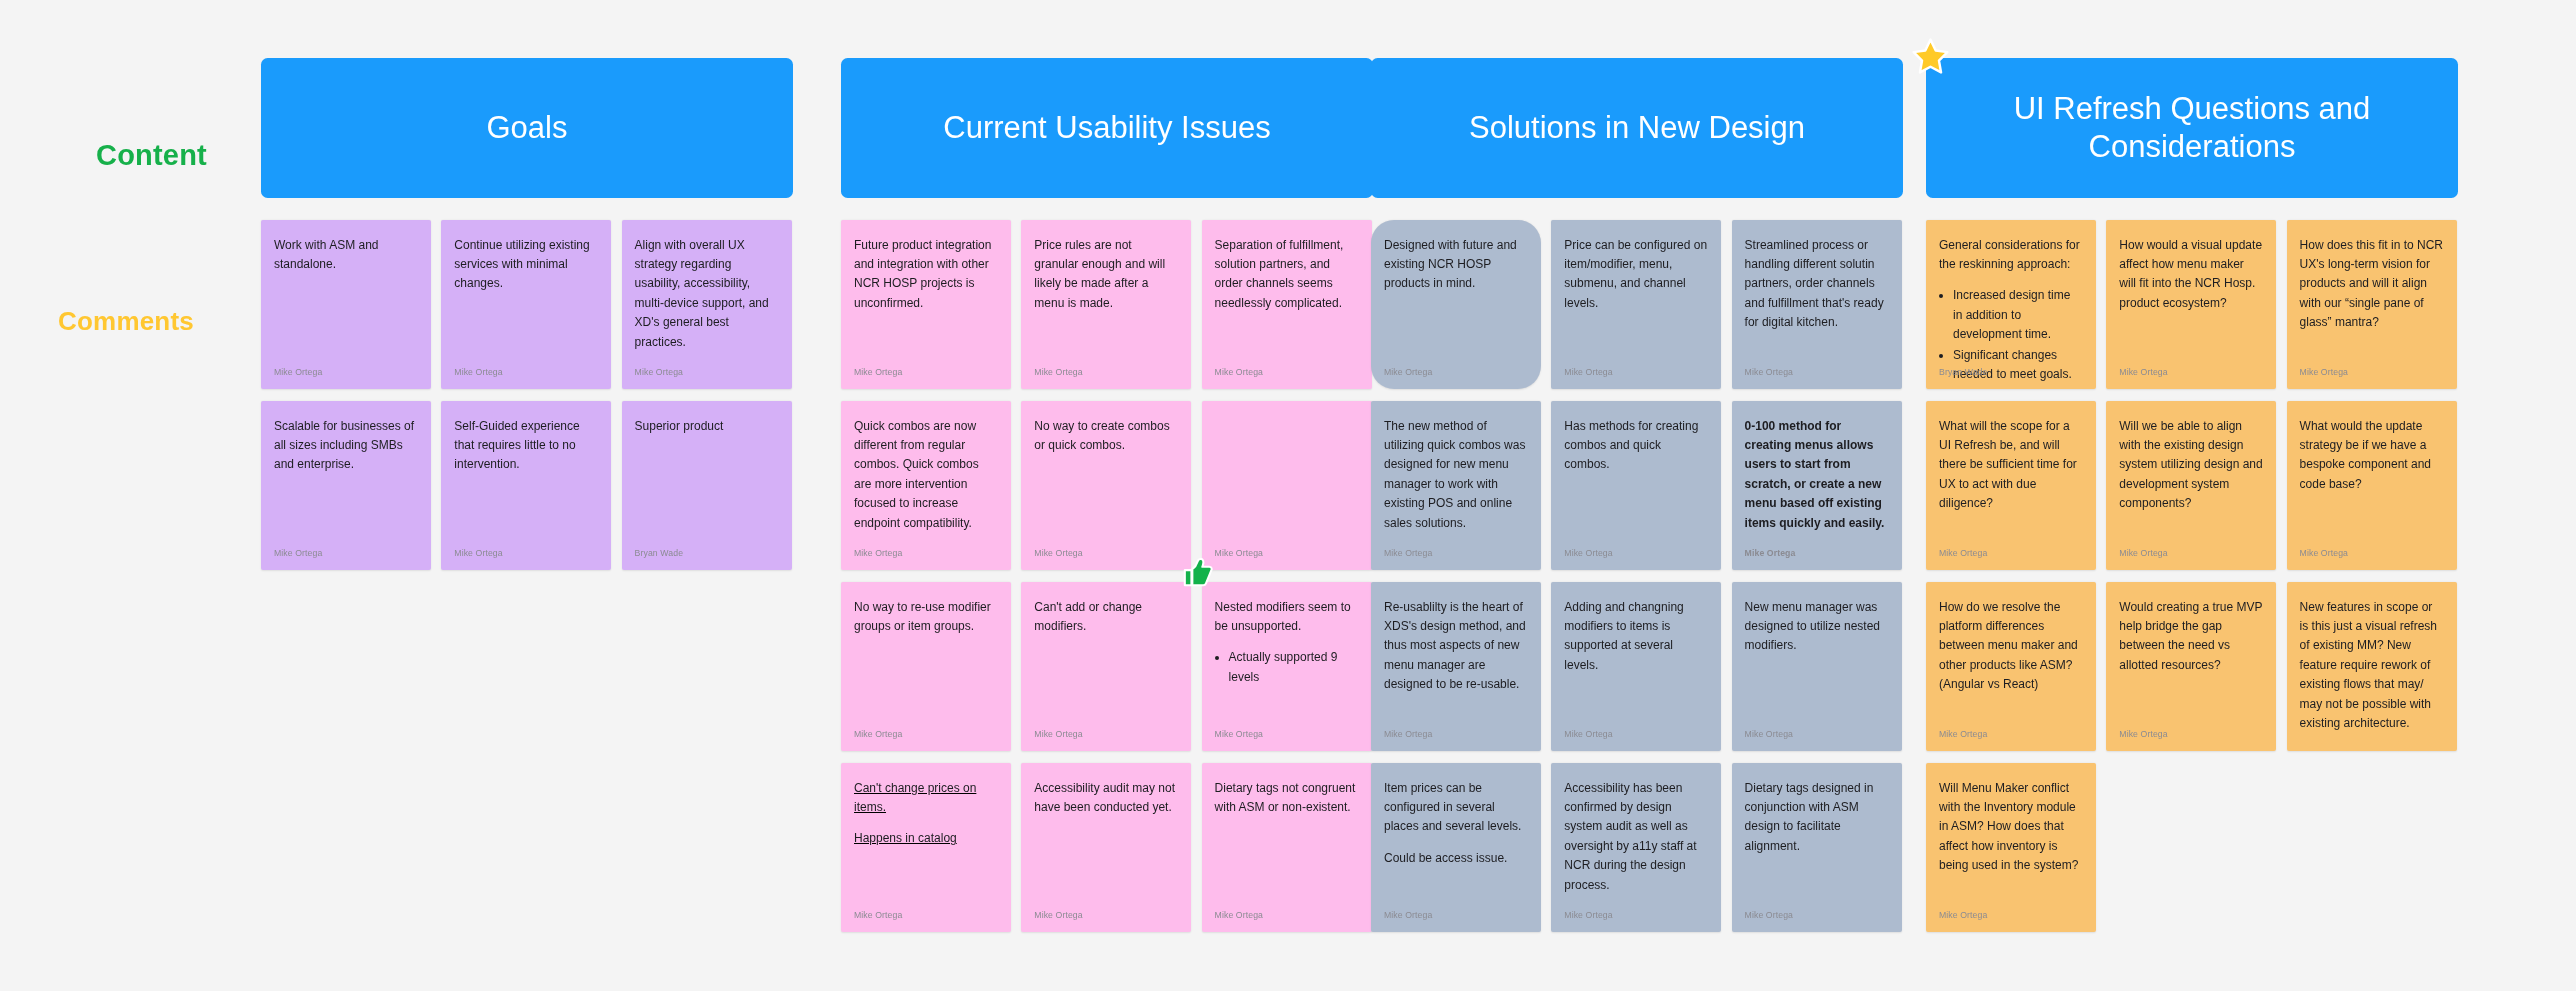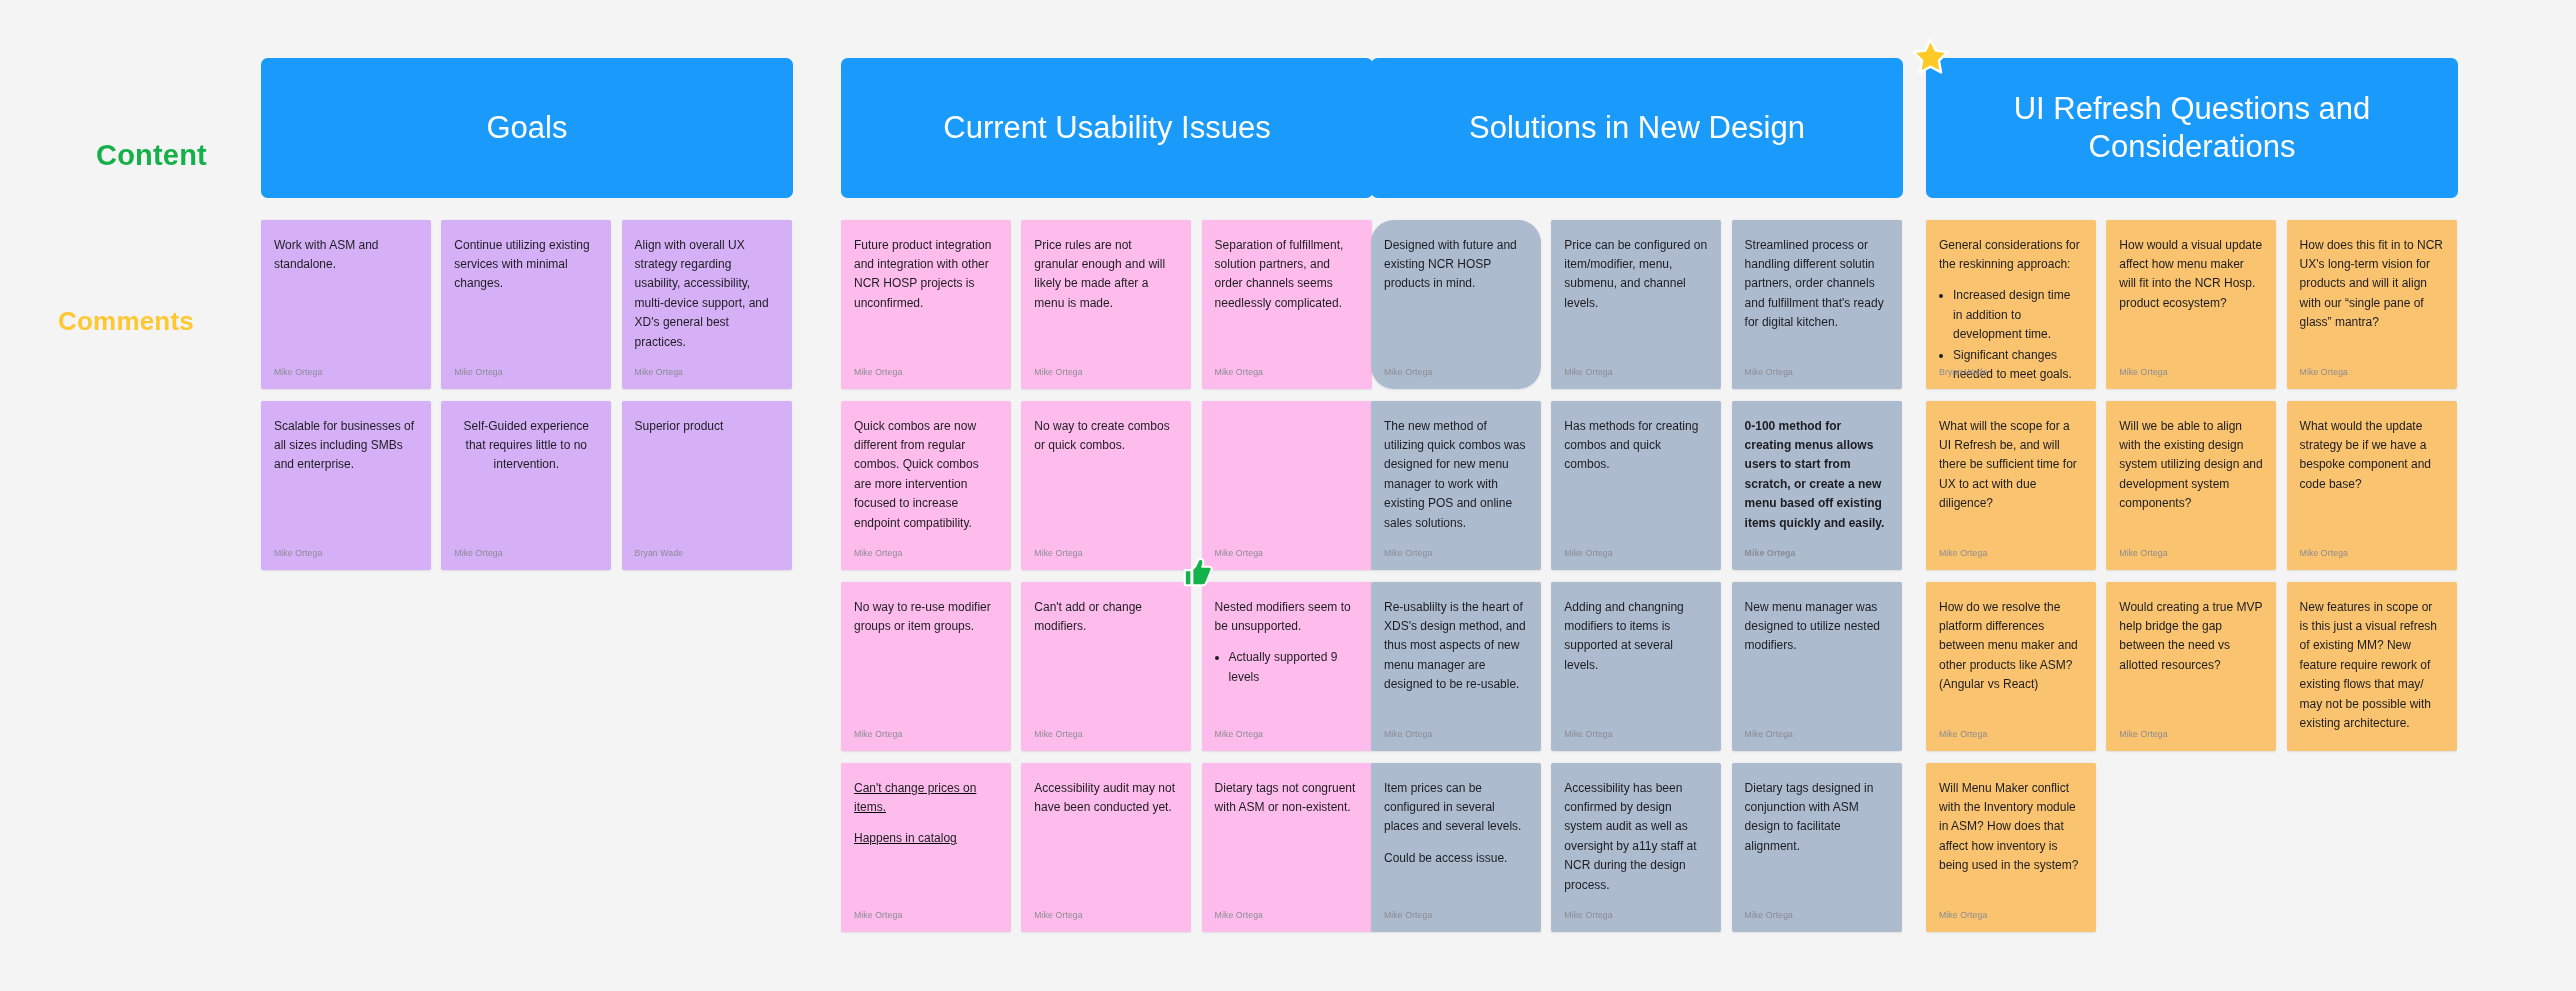--- a/index.html
+++ b/index.html
@@ -175,21 +175,21 @@
             <p>Align with overall UX strategy regarding usability, accessibility, multi-device support, and XD's general best practices.</p>
           </div>
           <div class="card-author">Mike Ortega</div>
         </div>
         <div class="card pal-purple" style="background: rgb(213, 176, 247);">
           <div class="card-body">
             <p>Scalable for businesses of all sizes including SMBs and enterprise.</p>
           </div>
           <div class="card-author">Mike Ortega</div>
         </div>
-        <div class="card pal-purple" style="background: rgb(213, 176, 247); text-align: center;">
+        <div class="card pal-purple" style="background: rgb(213, 176, 247);">
           <div class="card-body">
             <p>Self-Guided experience that requires little to no intervention.</p>
           </div>
           <div class="card-author">Mike Ortega</div>
         </div>
         <div class="card pal-purple" style="background: rgb(213, 176, 247);">
           <div class="card-body">
             <p>Superior product</p>
           </div>
           <div class="card-author">Bryan Wade</div>

